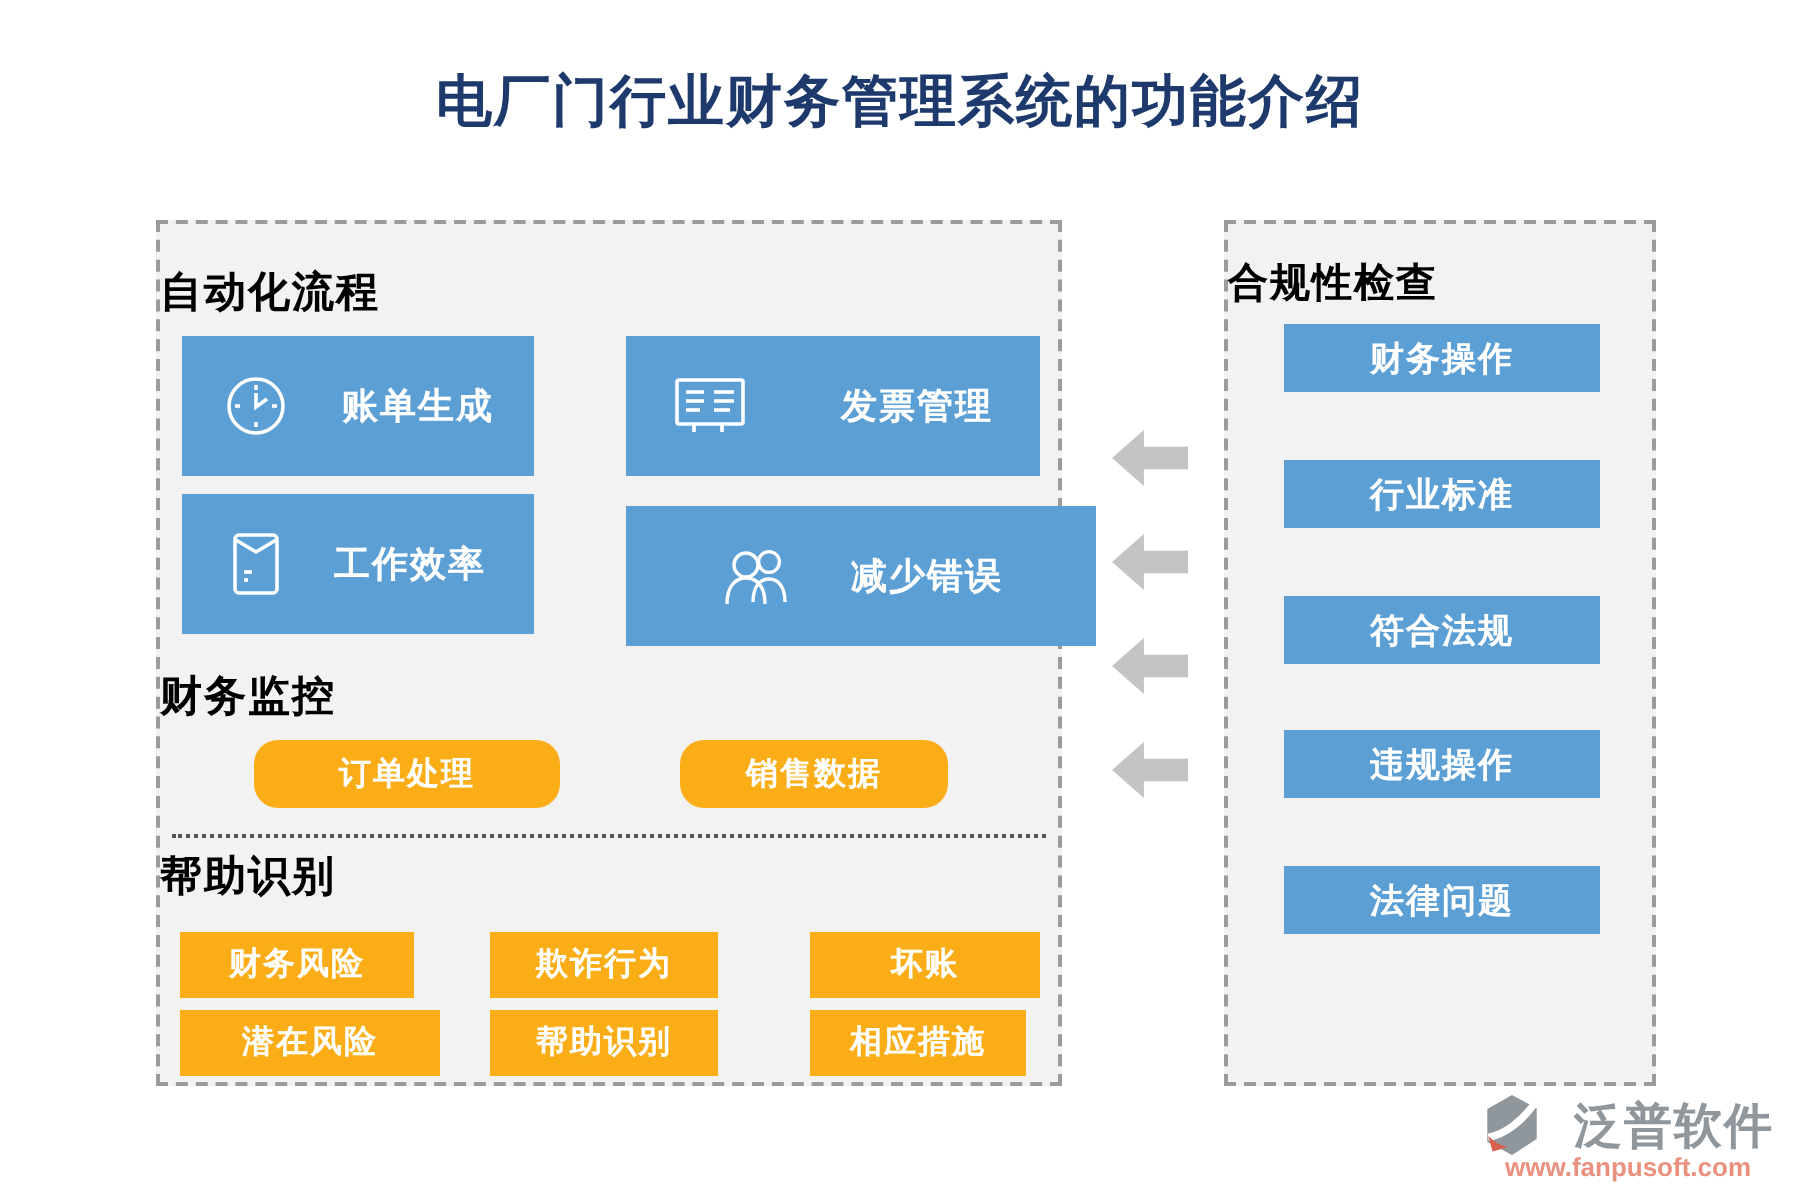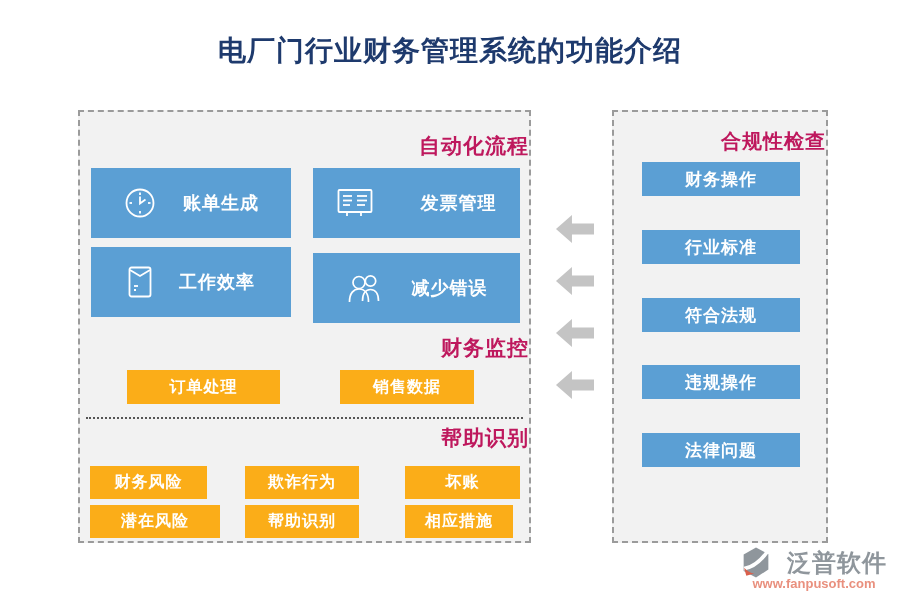--- a/index.html
+++ b/index.html
@@ -30,51 +30,52 @@
   }
   .panel{
     position:absolute;
     border:2px dashed #9B9B9B;
     background:var(--panel-bg);
   }
   .panel-left{left:78px;top:110px;width:453px;height:433px;}
   .panel-right{left:612px;top:110px;width:216px;height:433px;}
   .sec-header{
     position:absolute;left:0;width:100%;
-    text-align:right;
+    text-align:left;
     font-weight:bold;
     font-size:21px;
-    color:#be185d;
+    color:#000000;
     letter-spacing:1px;
   }
   .btn{
     position:absolute;
     display:flex;
     align-items:center;
     justify-content:center;
     color:#fff;
     font-weight:bold;
     letter-spacing:1px;
   }
   .btn-blue-lg{
     background:var(--blue);
-    height:70px;width:200px;
+    height:70px;width:176px;
     gap:26px;
     font-size:18px;
   }
   .btn-blue-lg .icon{display:flex;align-items:center;}
   .btn-blue-sm{
     background:var(--blue);
     left:28px;width:158px;height:34px;
     font-size:17px;
   }
   .btn-orange-md{
     background:var(--orange);
     top:258px;height:34px;
     font-size:16px;
+    border-radius:12px;
   }
   .btn-orange-sm{
     background:var(--orange);
     height:33px;
     font-size:16px;
   }
   .divider{
     position:absolute;
     left:6px;right:6px;top:305px;
     border-top:2px dotted #555;
@@ -153,21 +154,21 @@
       <svg width="26" height="34" viewBox="0 0 26 34" fill="none" stroke="#fff" stroke-width="1.8">
         <rect x="2.5" y="2.5" width="21" height="29" rx="2"></rect>
         <polyline points="3,5 13,11 23,5"></polyline>
         <line x1="7" y1="21" x2="11" y2="21"></line>
         <line x1="7" y1="25" x2="9" y2="25"></line>
       </svg>
     </span>
     <span>工作效率</span>
   </div>
 
-  <div class="btn btn-blue-lg" style="left:233px;top:141px;width:207px;">
+  <div class="btn btn-blue-lg" style="left:233px;top:141px;width:235px;">
     <span class="icon">
       <svg width="40" height="32" viewBox="0 0 40 32" fill="none" stroke="#fff" stroke-width="1.7">
         <circle cx="24.5" cy="9" r="5.2"></circle>
         <path d="M16.5 29 c0-8 3.6-11.5 8-11.5 s8 3.5 8 11.5"></path>
         <circle cx="13" cy="10.5" r="6"></circle>
         <path d="M3.5 30 c0-9 4.2-13 9.5-13 s9.5 4 9.5 13"></path>
       </svg>
     </span>
     <span>减少错误</span>
   </div>

